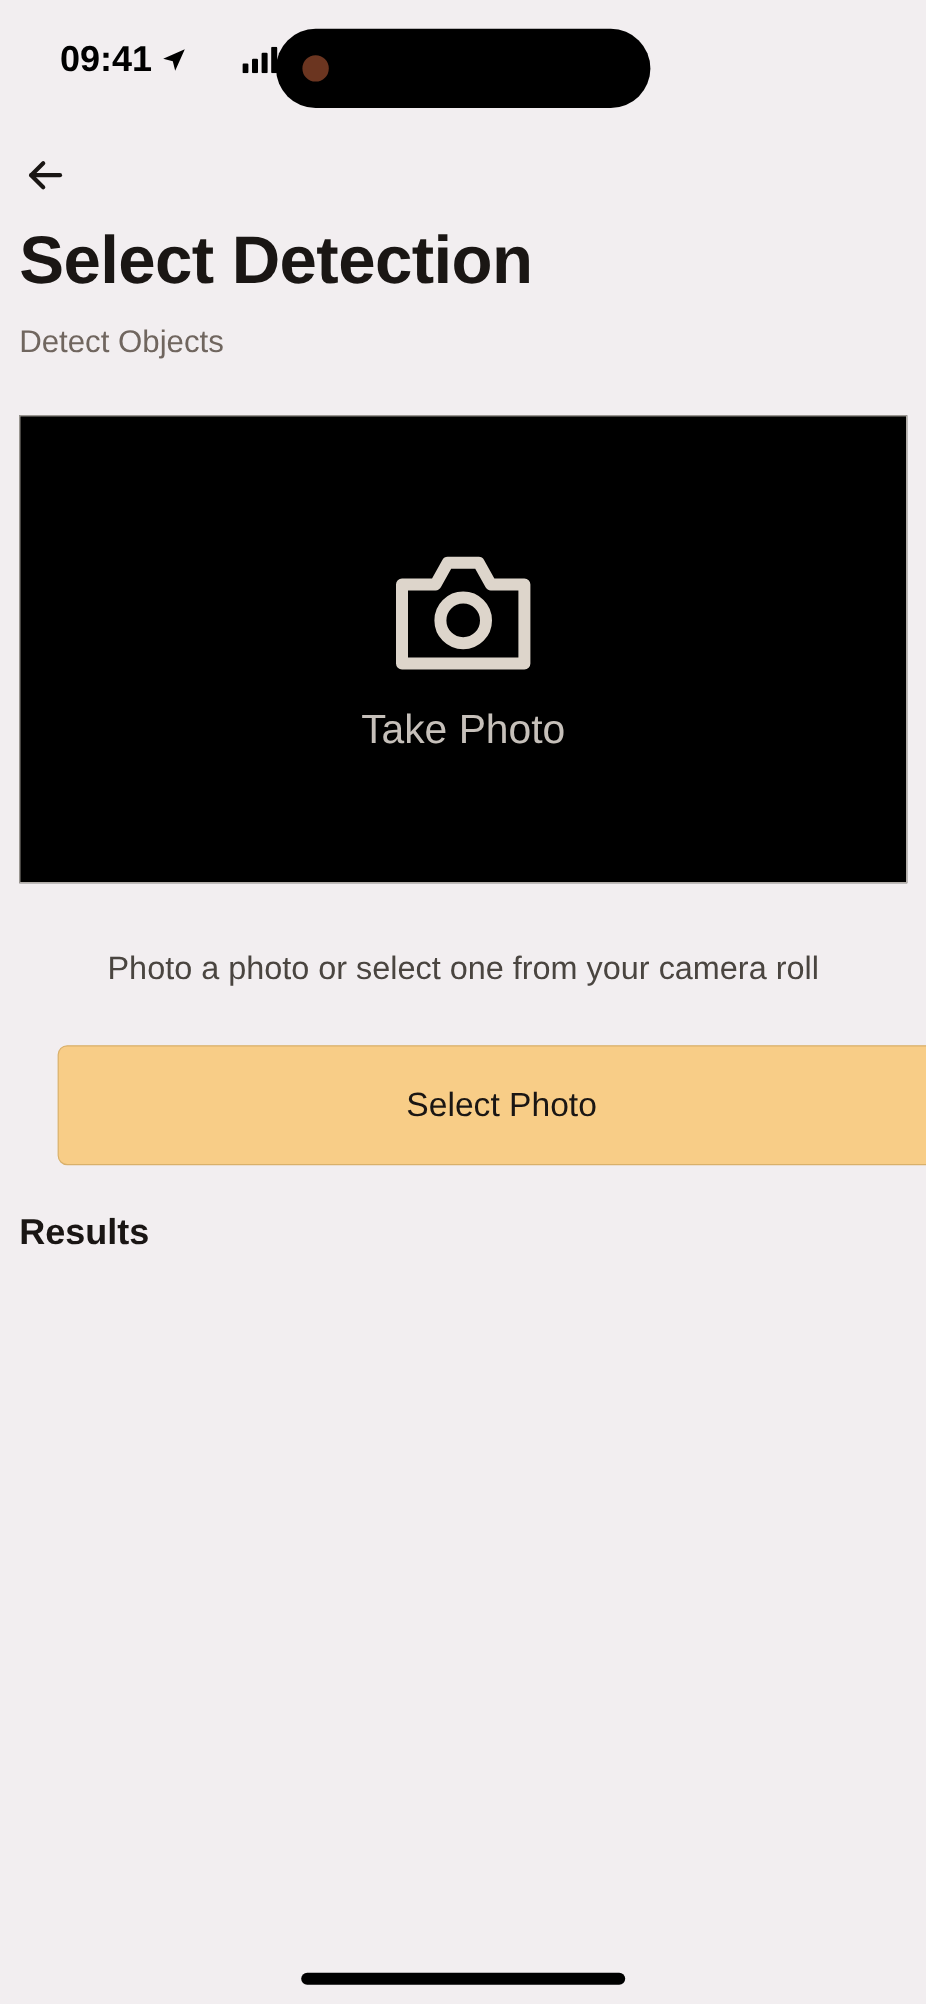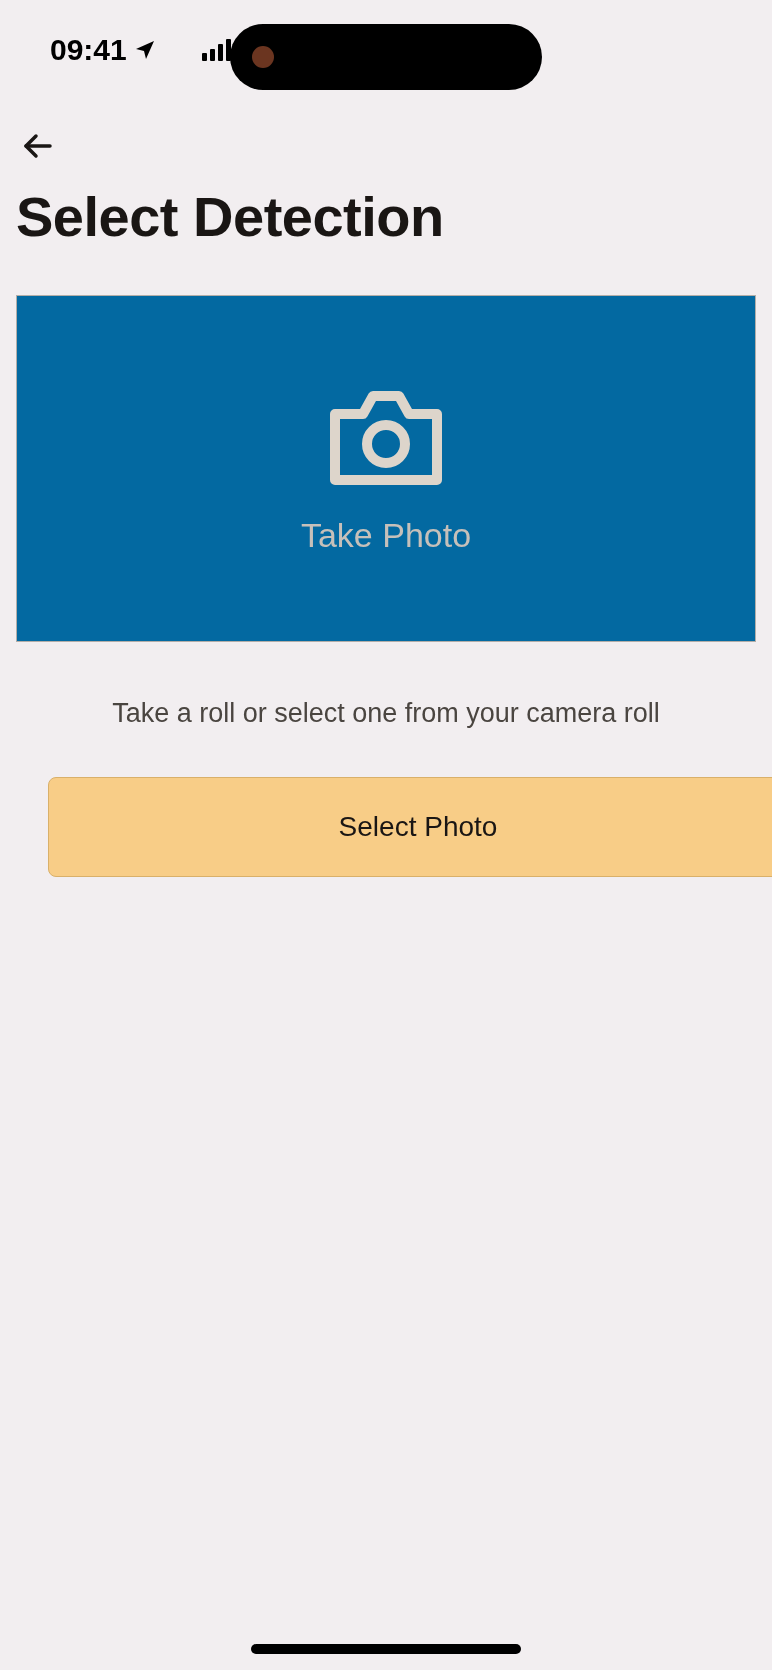--- a/index.html
+++ b/index.html
@@ -85,22 +85,22 @@
       letter-spacing: -0.5px;
     }
     .page-subtitle {
       font-size: 26px;
       color: #70665f;
       margin-top: 20px;
       font-weight: 400;
     }
     .photo-area {
       margin-top: 46px;
-      height: 347px;
-      background: #0369a1;
+      height: 390px;
+      background: #000000;
       border: 1px solid #b3aea9;
       display: flex;
       flex-direction: column;
       align-items: center;
       justify-content: center;
       cursor: pointer;
     }
     .camera-icon {
       width: 122px;
       height: 108px;
@@ -192,29 +192,31 @@
 
 <div class="content">
   <div class="back-button">
     <svg width="36" height="36" viewBox="0 0 36 36" fill="none" stroke="#1a1614" stroke-width="3.5" stroke-linecap="round" stroke-linejoin="round">
       <path d="M30 18 L6 18"></path>
       <path d="M16 8 L6 18 L16 28"></path>
     </svg>
   </div>
 
   <h1 class="page-title">Select Detection</h1>
+  <p class="page-subtitle">Detect Objects</p>
 
   <div class="photo-area">
     <svg class="camera-icon" viewBox="0 0 122 108" fill="none" stroke="#ddd5cb" stroke-width="10" stroke-linejoin="round">
       <path d="M10 32 L10 98 L112 98 L112 32 L84 32 L74 14 L48 14 L38 32 Z"></path>
       <circle cx="61" cy="62" r="19"></circle>
     </svg>
     <div class="photo-placeholder-text">Take Photo</div>
   </div>
 
-  <p class="instruction-text">Take a roll or select one from your camera roll</p>
+  <p class="instruction-text">Photo a photo or select one from your camera roll</p>
 
   <button class="action-button select-photo-button">Select Photo</button>
 
 
+  <h2 class="results-heading">Results</h2>
 </div>
 
 <div class="home-indicator"></div>
 
 </body></html>

